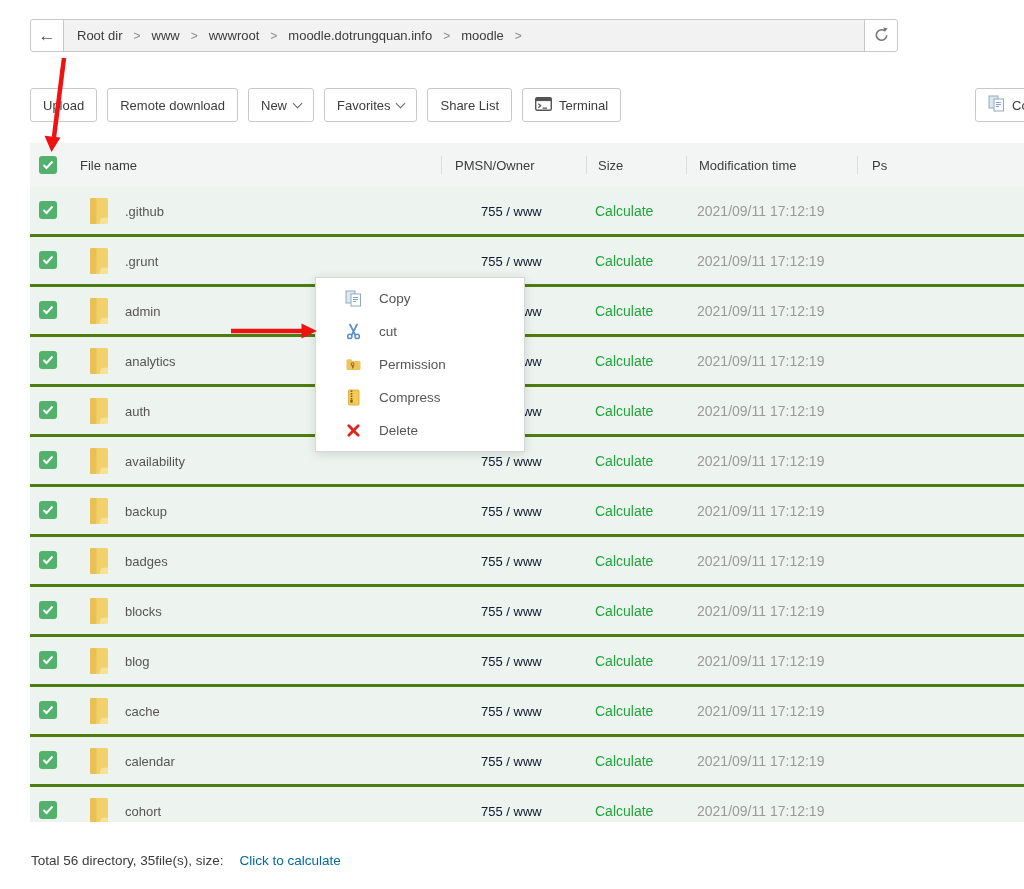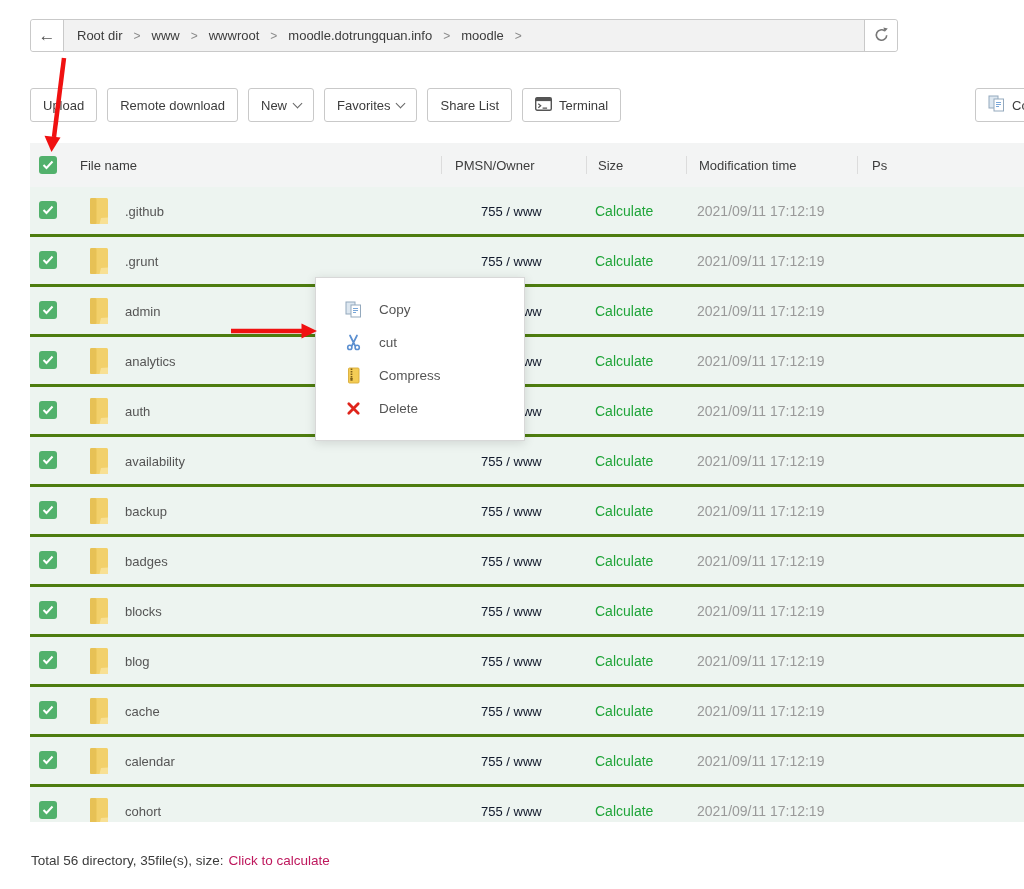--- a/index.html
+++ b/index.html
@@ -68,31 +68,31 @@
   .row .folder { position:absolute; left:58px; top:10px; }
   .row .fname { position:absolute; left:95px; top:50%; transform:translateY(-50%); font-size:13px; color:#555; }
   .row .fperm { position:absolute; left:420px; top:50%; transform:translateY(-50%); font-size:13px; color:#0f172a;margin-left:31px; }
   .row .fsize { position:absolute; left:565px; top:50%; transform:translateY(-50%); font-size:14px; color:#20a53a; cursor:pointer; }
   .row .ftime { position:absolute; left:667px; top:50%; transform:translateY(-50%); font-size:14px; color:#999;text-align:center; }
 
   
   .context-menu {
     position:absolute; left:315px; top:277px; width:210px; z-index:10;
     background:#fff; border:1px solid #d8d8d8; box-shadow:0 2px 10px rgba(0,0,0,0.13);
-    padding:15px 0;
+    padding:4px 0;
   }
   .menu-item {
     height:33px; display:flex; align-items:center; padding-left:29px; gap:17px;
     font-size:13.5px; color:#555; cursor:pointer;
   }
   .mi-icon { width:17px; height:17px; display:flex; align-items:center; justify-content:center; }
 
   
   .footer { position:absolute; left:31px; top:853px; font-size:13.5px; color:#3c3c3c; }
-  .footer .calc-link { color:#be185d; cursor:pointer; margin-left:5px; }
+  .footer .calc-link { color:#0369a1; cursor:pointer; margin-left:16px; }
 
   
   .arrows { position:absolute; left:0; top:0; z-index:30; pointer-events:none; }
 </style>
 </head>
 <body>
 
 <div class="topbar">
   <button class="back-btn">
     <span>←</span>
@@ -444,20 +444,30 @@
         <path d="M5 1.5 L10 11.5 M12 1.5 L7 11.5" stroke="#5b8fd0" stroke-width="1.7" fill="none" stroke-linecap="round"></path>
         <circle cx="4.8" cy="13.4" r="2.1" fill="none" stroke="#5b8fd0" stroke-width="1.6"></circle>
         <circle cx="12.2" cy="13.4" r="2.1" fill="none" stroke="#5b8fd0" stroke-width="1.6"></circle>
       </svg>
     </span>
     <span>cut</span>
   </div>
   <div class="menu-item">
     <span class="mi-icon">
       <svg width="17" height="17" viewBox="0 0 17 17">
+        <path d="M1.5 4.5 q0-1.3 1.3-1.3 h3.4 l1.2 1.7 h6.8 q1.3 0 1.3 1.3 v6.6 q0 1.3 -1.3 1.3 H2.8 q-1.3 0 -1.3 -1.3 Z" fill="#eec35e"></path>
+        <circle cx="7.6" cy="8.2" r="1.4" fill="none" stroke="#9c731d" stroke-width="1.1"></circle>
+        <path d="M7.6 9.6 v2.8 M7.6 10.9 h1.4" stroke="#9c731d" stroke-width="1.1" fill="none"></path>
+      </svg>
+    </span>
+    <span>Permission</span>
+  </div>
+  <div class="menu-item">
+    <span class="mi-icon">
+      <svg width="17" height="17" viewBox="0 0 17 17">
         <rect x="3.5" y="1" width="10.5" height="15" rx="1" fill="#f4cc55" stroke="#d8ab39" stroke-width="0.9"></rect>
         <line x1="6.5" y1="1.5" x2="6.5" y2="10.5" stroke="#7c5d17" stroke-width="1.7" stroke-dasharray="1.4 1.1"></line>
         <rect x="5.4" y="10.8" width="2.2" height="3" rx="0.5" fill="#7c5d17"></rect>
       </svg>
     </span>
     <span>Compress</span>
   </div>
   <div class="menu-item">
     <span class="mi-icon">
       <svg width="15" height="15" viewBox="0 0 15 15">

